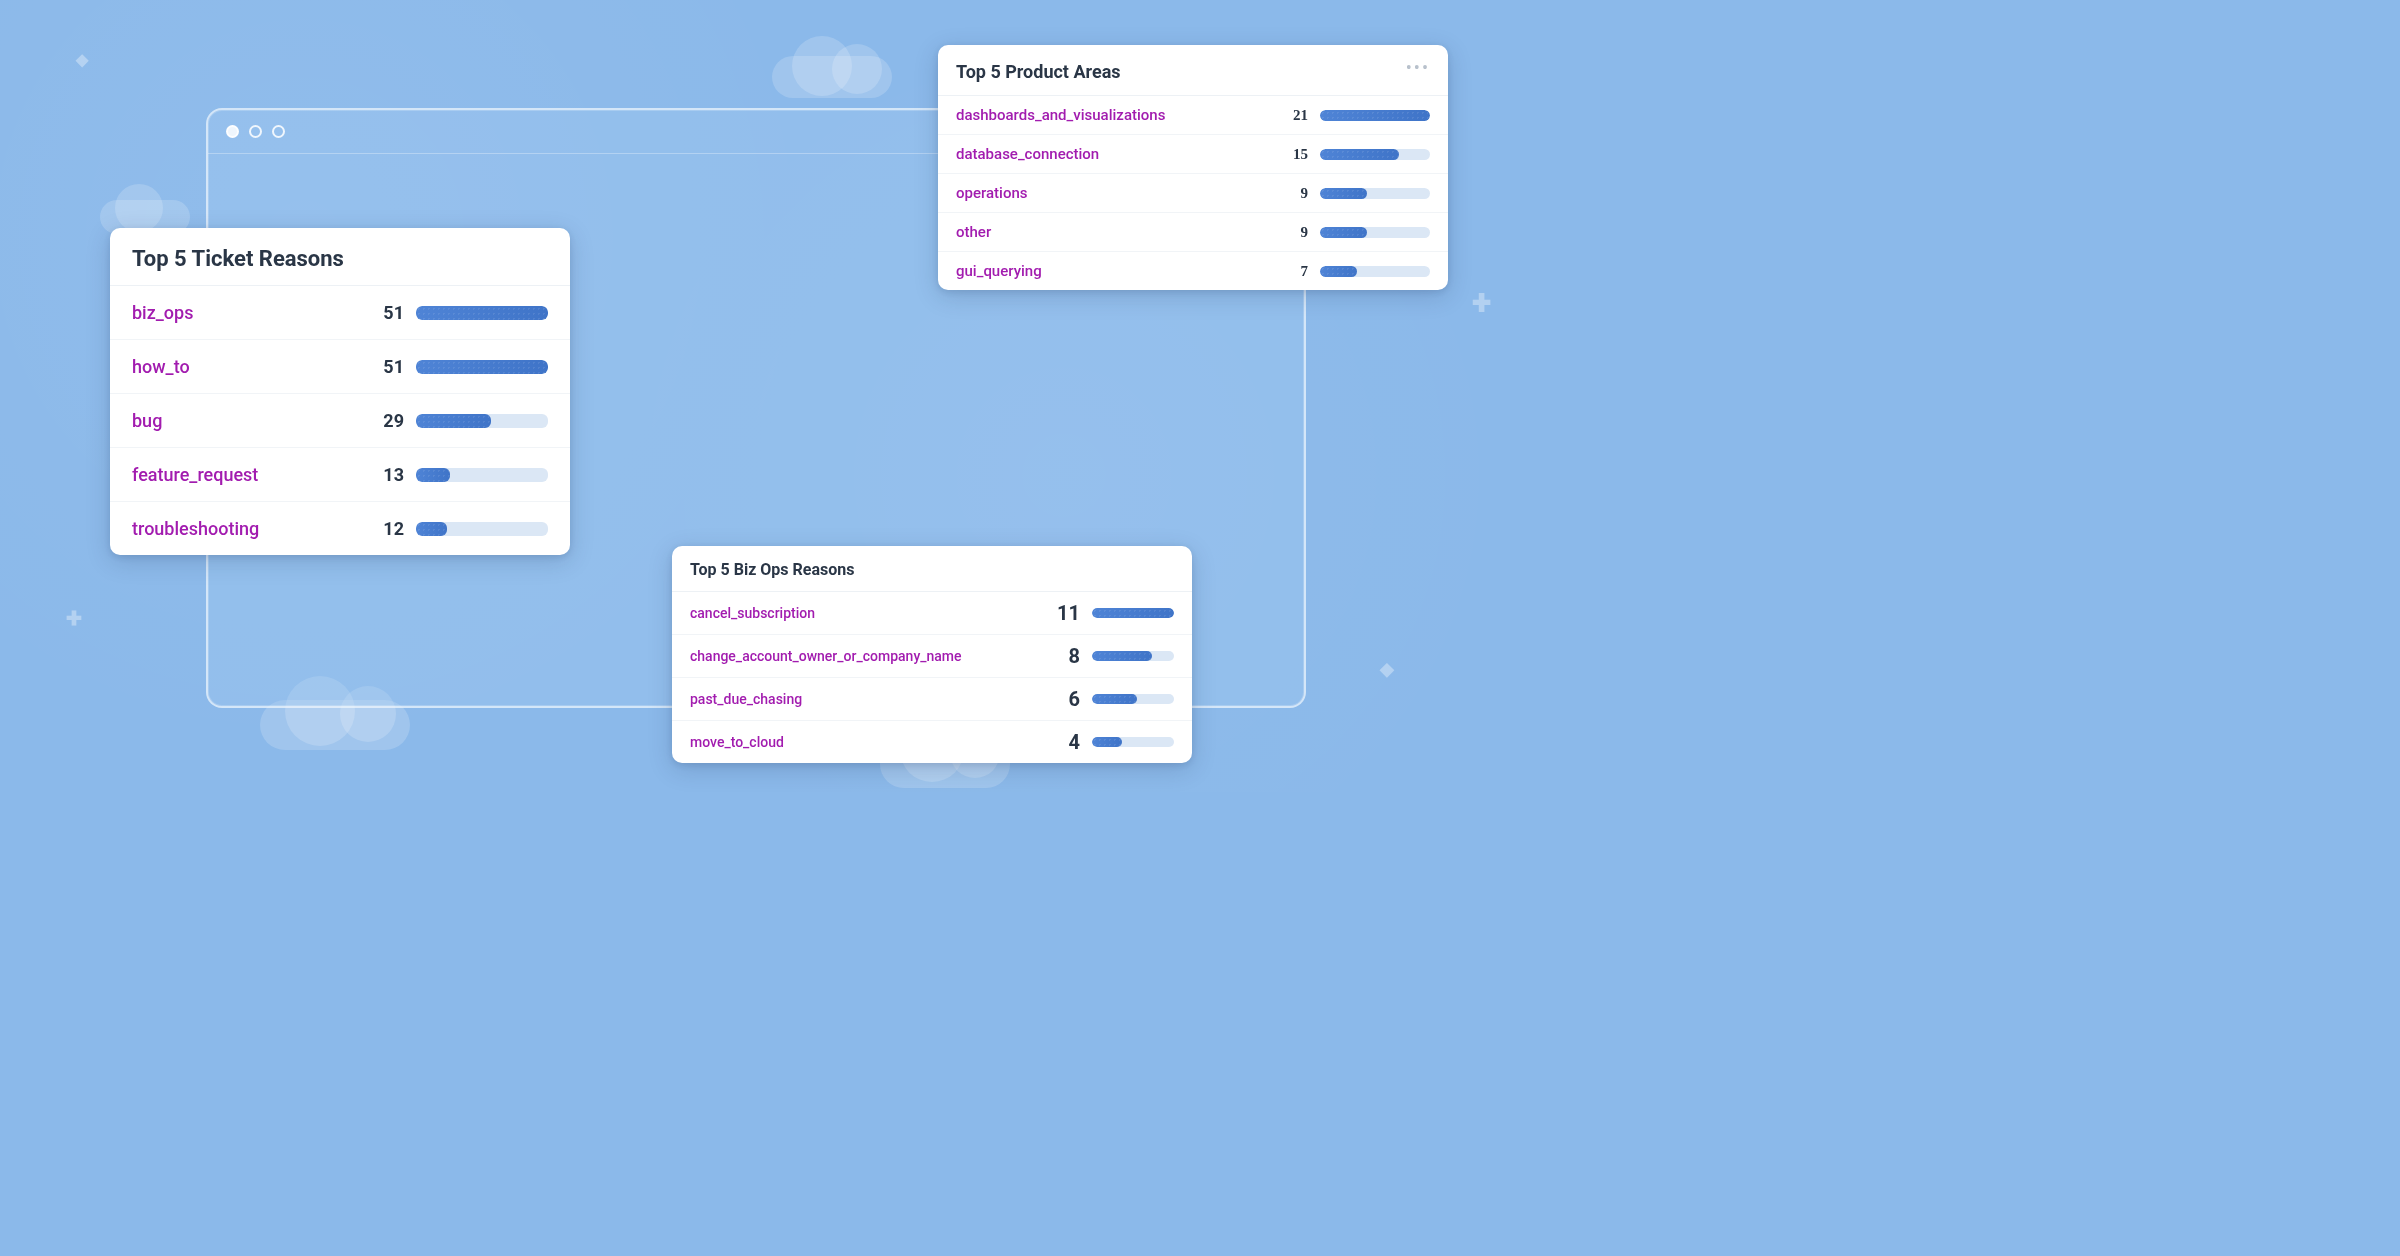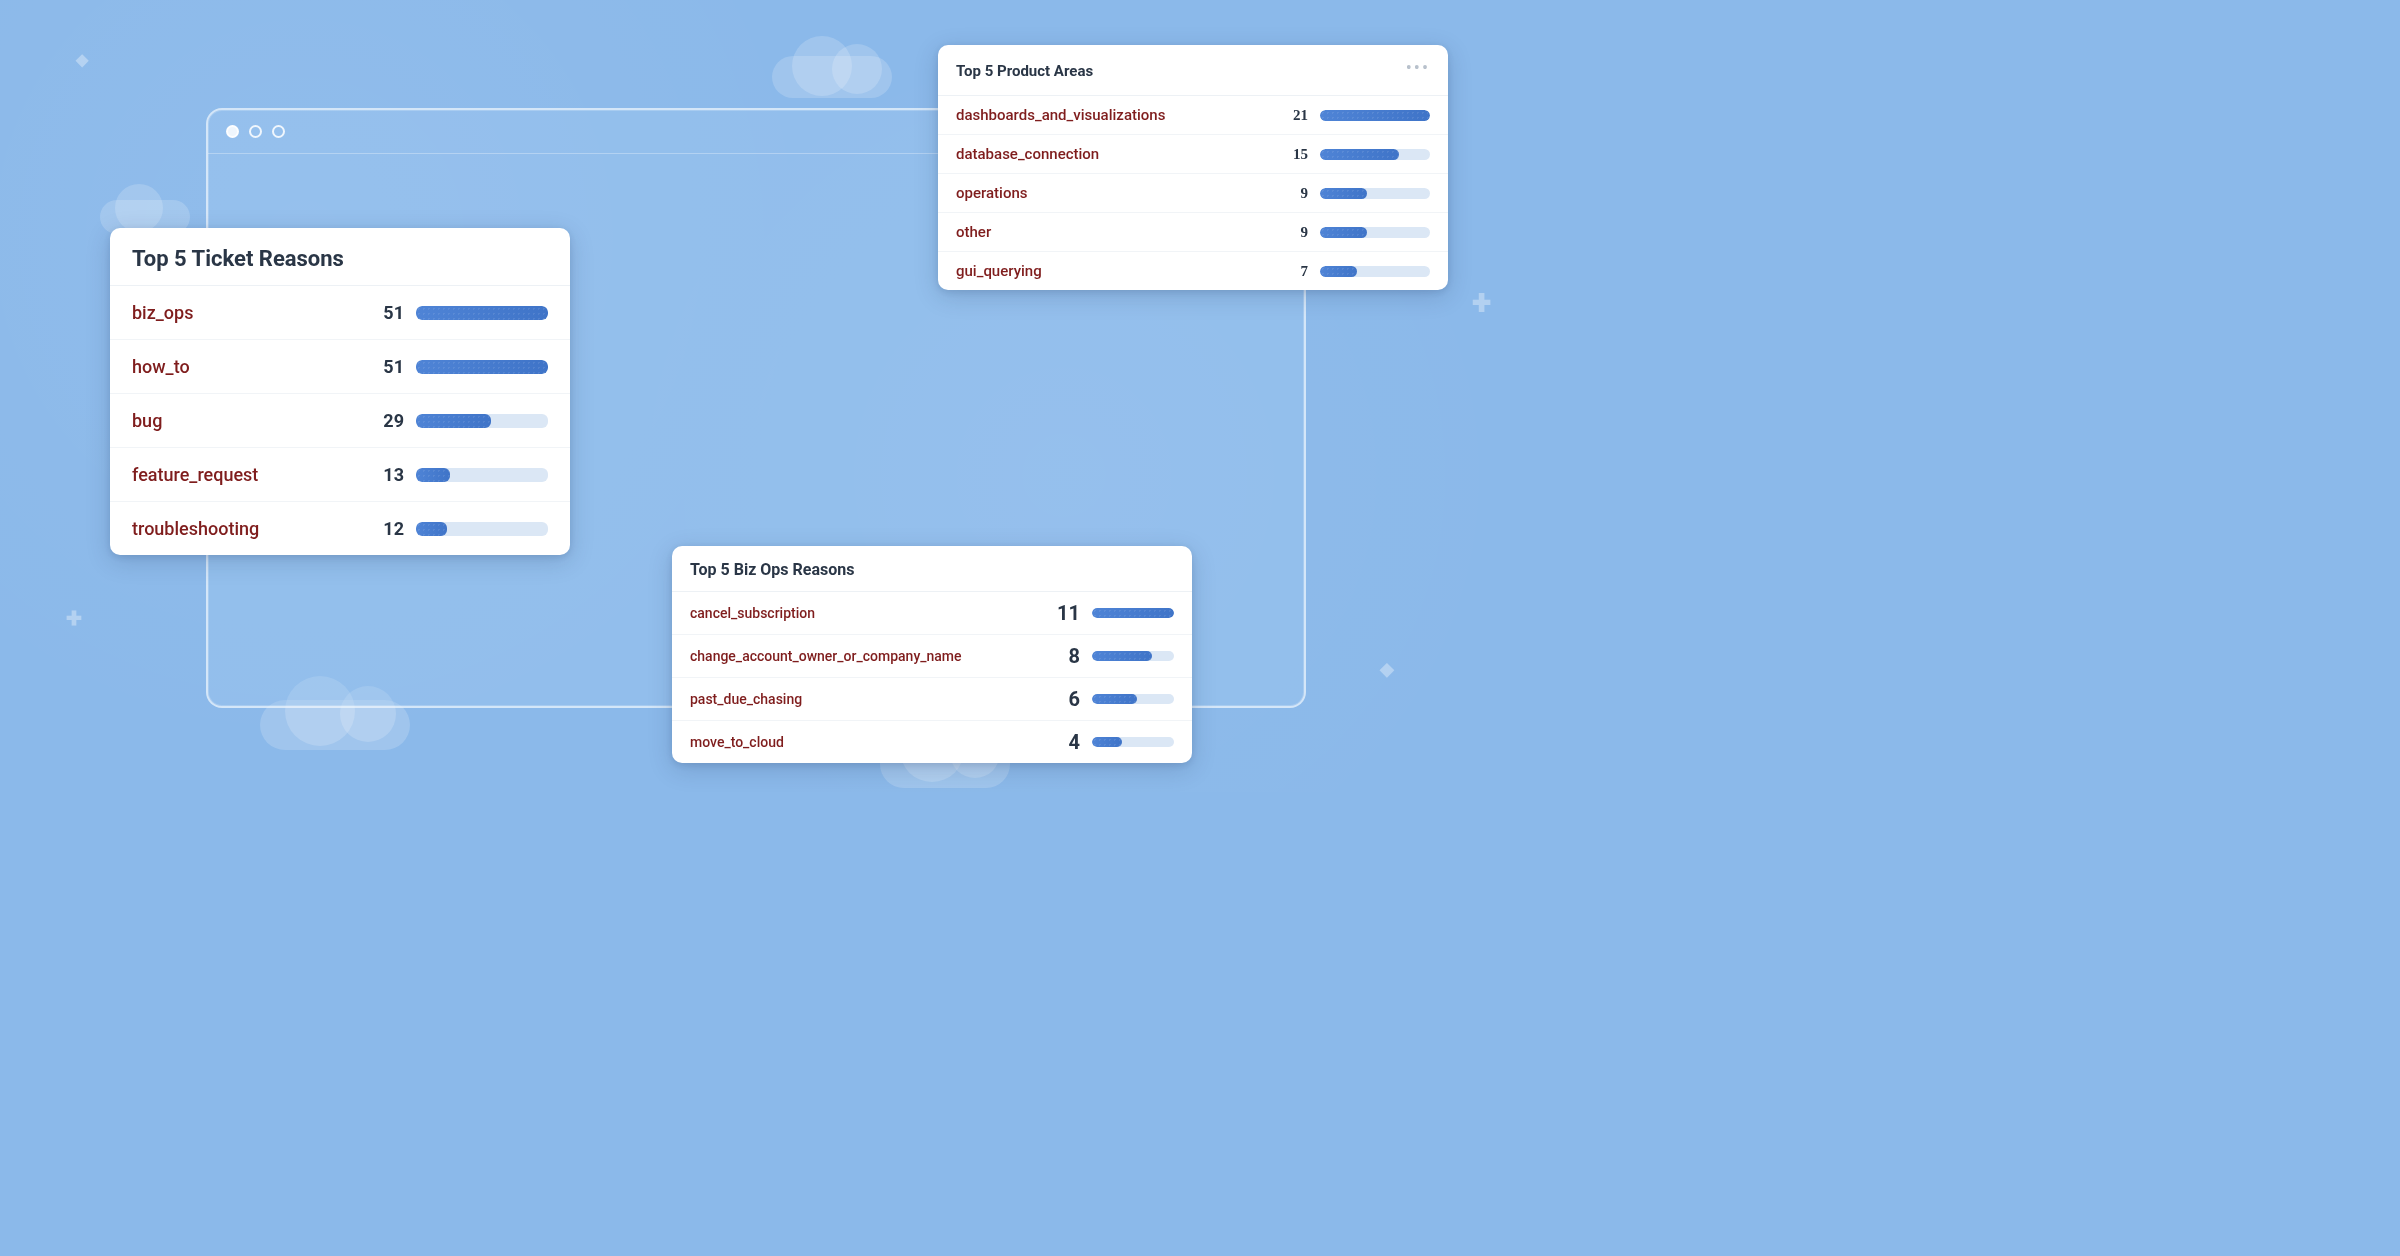--- a/index.html
+++ b/index.html
@@ -102,21 +102,21 @@
     line-height: 1;
     padding-bottom: 6px;
   }
   .row {
     display: flex;
     align-items: center;
     padding: 10px 18px;
     border-bottom: 1px solid #f1f4f7;
   }
   .row:last-child { border-bottom: none; }
-  .row-label { flex: 1; color: #7f1d1d; font-weight: 500; white-space: nowrap; overflow: hidden; text-overflow: ellipsis; }
+  .row-label { flex: 1; color: #a21caf; font-weight: 500; white-space: nowrap; overflow: hidden; text-overflow: ellipsis; }
   .row-value { color: #2a3646; font-weight: 700; margin: 0 12px 0 8px; text-align: right; }
   .bar-track {
     background: #dbe7f5;
     border-radius: 6px;
     overflow: hidden;
     flex-shrink: 0;
   }
   .bar-fill {
     height: 100%;
     background: linear-gradient(90deg, #4f84d6, #3f74c8);
@@ -136,21 +136,21 @@
   
   .card.ticket { top: 228px; left: 110px; width: 460px; }
   .card.ticket .card-title { font-size: 22px; }
   .card.ticket .row { padding: 16px 22px; align-items: center; }
   .card.ticket .row-label { font-size: 18px; }
   .card.ticket .row-value { font-size: 18px; min-width: 34px; }
   .card.ticket .bar-track { width: 132px; height: 14px; }
   .card.ticket .card-header { padding: 18px 22px 14px 22px; }
 
   .card.product { top: 45px; left: 938px; width: 510px; }
-  .card.product .card-title { font-size: 15px; text-align: center; }
+  .card.product .card-title { font-size: 18px; text-align: center; }
   .card.product .row { padding: 10px 18px; }
   .card.product .row-label { font-size: 15px; }
   .card.product .row-value { font-size: 15px; min-width: 24px; font-family: Liberation Serif, serif; }
   .card.product .bar-track { width: 110px; height: 11px; }
 
   .card.bizops { top: 546px; left: 672px; width: 520px; }
   .card.bizops .card-title { font-size: 16px; }
   .card.bizops .row { padding: 9px 18px; }
   .card.bizops .row-label { font-size: 14px; }
   .card.bizops .row-value { font-size: 20px; min-width: 22px; }

